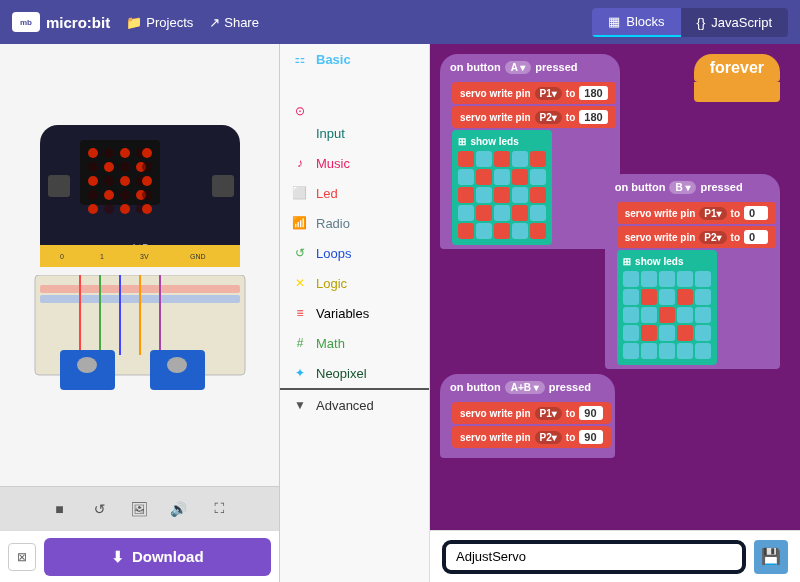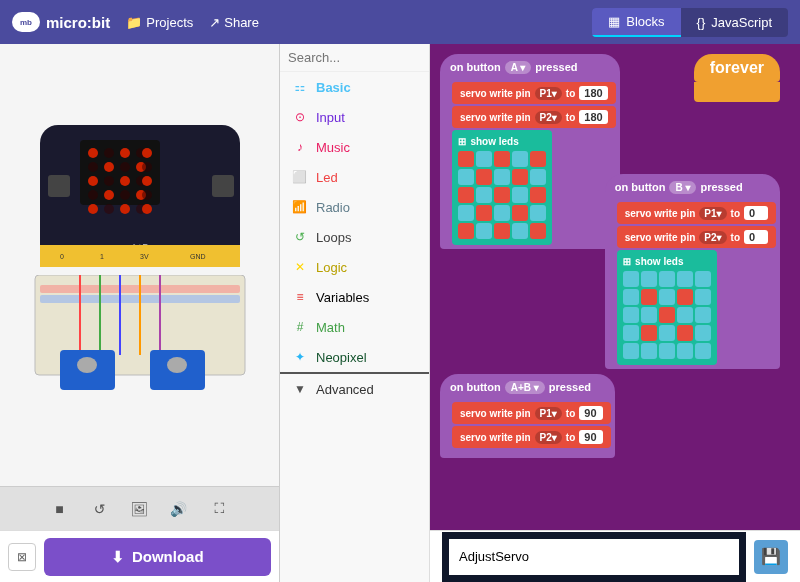--- a/index.html
+++ b/index.html
@@ -19,21 +19,21 @@
       align-items: center;
       gap: 6px;
       color: white;
       font-weight: bold;
       font-size: 15px;
     }
     .logo-icon {
       width: 28px;
       height: 20px;
       background: white;
-      border-radius: 10px;
+      border-radius: 4px;
       display: flex;
       align-items: center;
       justify-content: center;
       font-size: 8px;
       font-weight: bold;
       color: #4b4b9e;
     }
     .header-nav {
       display: flex;
       align-items: center;
@@ -282,23 +282,23 @@
       height: 52px;
       background: white;
       border-top: 1px solid #ddd;
       display: flex;
       align-items: center;
       padding: 0 12px;
       gap: 8px;
     }
     .name-input {
       flex: 1;
-      height: 50px;
-      border: 7px solid #0f172a;
-      border-radius: 0;
+      height: 34px;
+      border: 4px solid #0f172a;
+      border-radius: 9px;
       padding: 0 10px;
       font-size: 13px;
     }
     .name-save-btn {
       width: 34px;
       height: 34px;
       background: #5a9fd4;
       border: none;
       border-radius: 4px;
       color: white;
@@ -425,48 +425,44 @@
     <div class="download-bar">
       <div class="expand-btn">⊠</div>
       <button class="download-btn">
         <span>⬇</span>
         <span>Download</span>
       </button>
     </div>
   </div>
 
   <div class="toolbox-panel">
-    <div class="search-bar">
-      <input class="search-input" type="text" placeholder="Search..." style="">
-      <span style="color:#999;font-size:13px;">🔍</span>
-    </div>
     <div class="toolbox-items">
       <div class="toolbox-item">
         <span class="cat-icon" style="color:#4fc3f7;">⚏</span>
         <span style="color:#4fc3f7;font-weight:bold;">Basic</span>
       </div>
       <div class="toolbox-item">
         <span class="cat-icon" style="color:#e91e63;">⊙</span>
-        <span style="color:#6d28d9;">Input</span>
+        <span style="color:#0f766e;margin-top:45px;">Input</span>
       </div>
       <div class="toolbox-item">
         <span class="cat-icon" style="color:#e91e63;">♪</span>
         <span style="color:#e91e63;">Music</span>
       </div>
       <div class="toolbox-item">
         <span class="cat-icon" style="color:#3f51b5;">⬜</span>
         <span style="color:#ef4444;">Led</span>
       </div>
       <div class="toolbox-item">
         <span class="cat-icon" style="color:#607d8b;">📶</span>
         <span style="color:#607d8b;text-align:right;">Radio</span>
       </div>
       <div class="toolbox-item">
         <span class="cat-icon" style="color:#4CAF50;">↺</span>
-        <span style="color:#404040;">Loops</span>
+        <span style="color:#1d4ed8;">Loops</span>
       </div>
       <div class="toolbox-item">
         <span class="cat-icon" style="color:#FFD600;">✕</span>
         <span style="color:#b8a000;">Logic</span>
       </div>
       <div class="toolbox-item">
         <span class="cat-icon" style="color:#e53935;">≡</span>
         <span style="color:#000000;">Variables</span>
       </div>
       <div class="toolbox-item">

